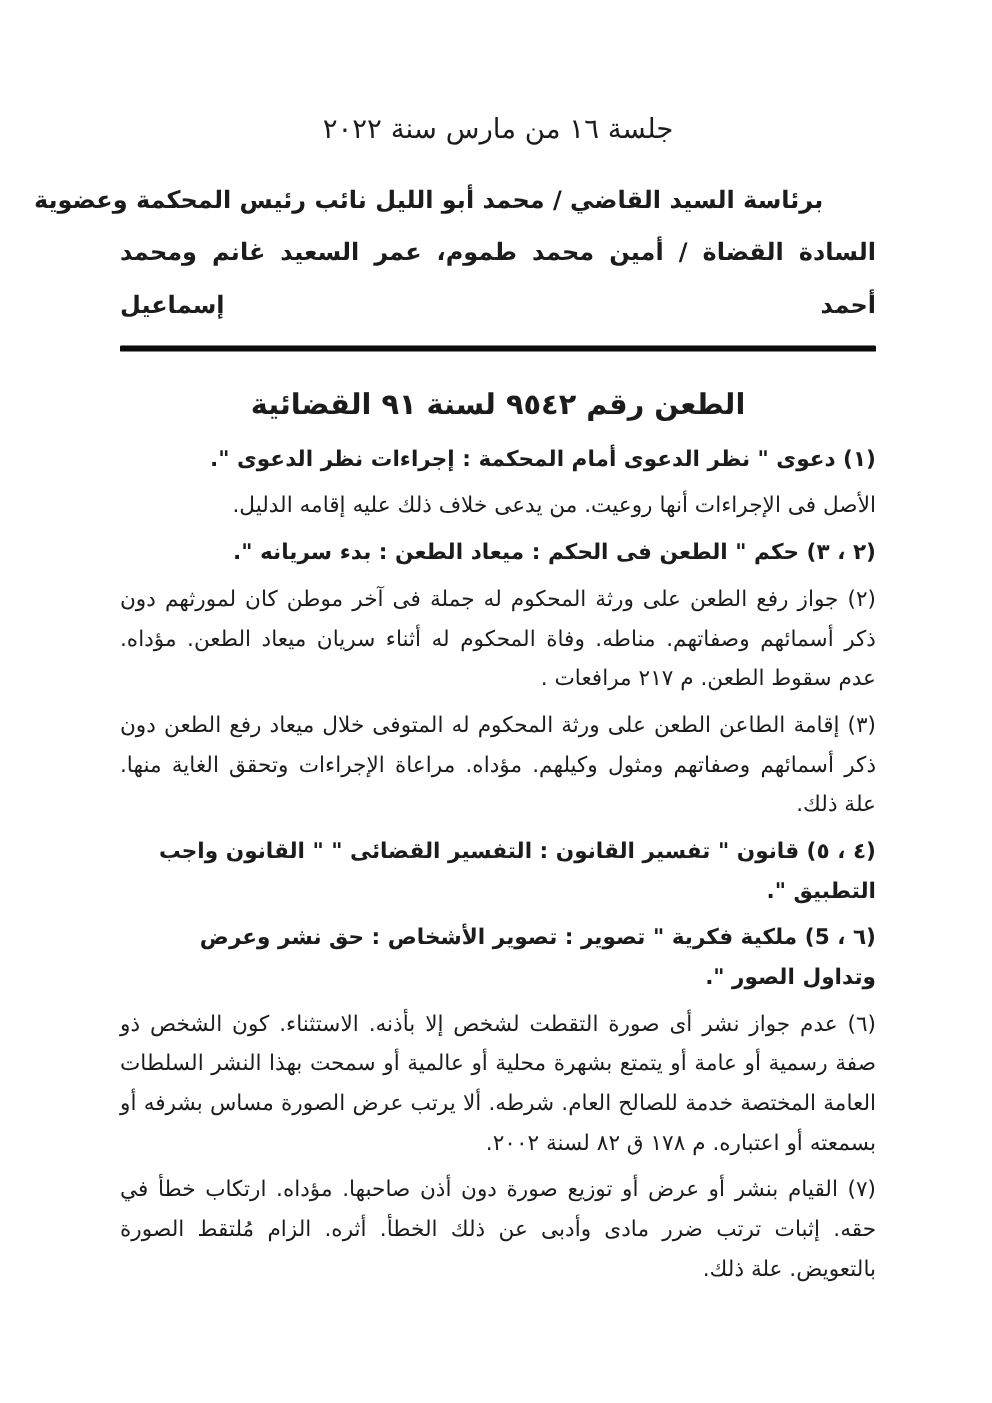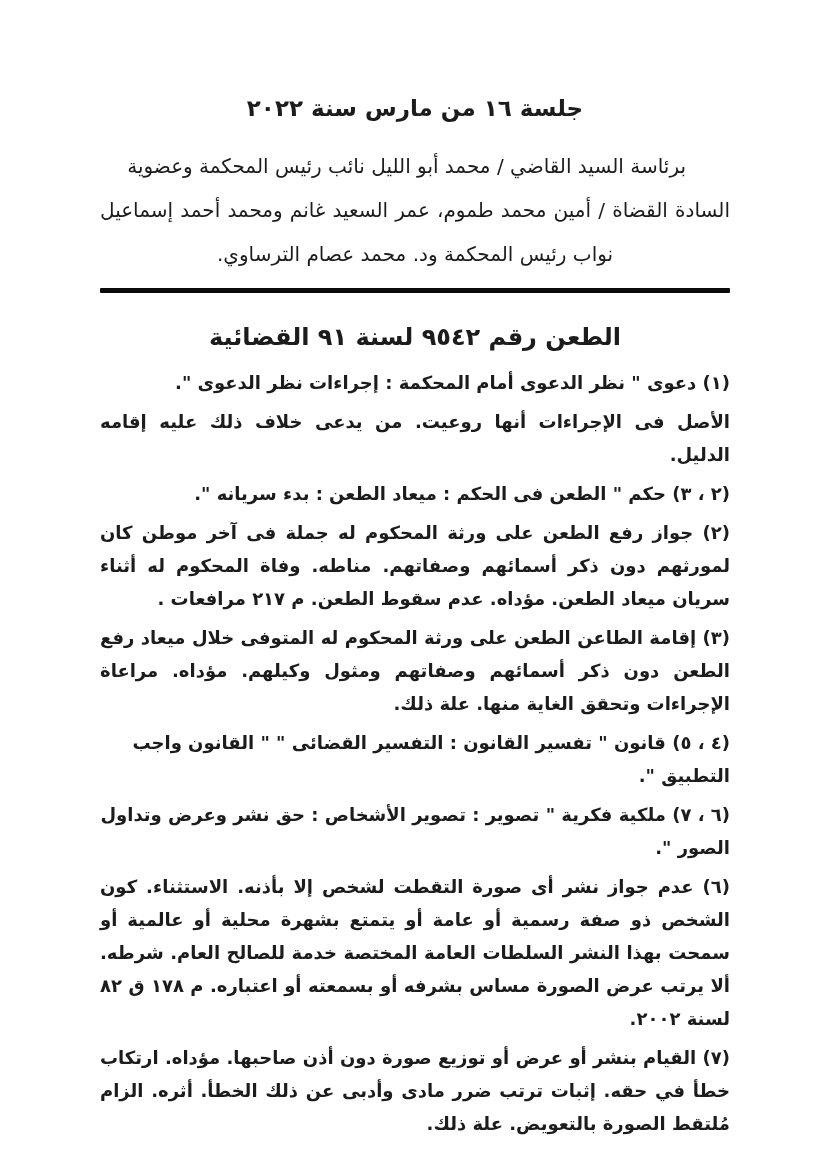--- a/index.html
+++ b/index.html
@@ -14,30 +14,31 @@
     box-sizing: border-box;
     background: #ffffff;
     direction: rtl;
     padding: 92px 97px 40px 100px;
     color: #1c1c1c;
     font-family: "DejaVu Sans", sans-serif;
     -webkit-font-smoothing: antialiased;
   }
   .session-title {
     font-size: 23px;
-    font-weight: 700;
+    font-weight: 400;
     text-align: center;
     margin: 0 0 20px 0;
     line-height: 32px;
   }
   .panel { margin: 0; }
   .panel-line {
     font-size: 20px;
     line-height: 44px;
     white-space: nowrap;
+    font-weight: bold;
   }
   .panel-line.indent {
     text-align: right;
     padding-right: 44px;
   }
   .panel-line.stretch {
     white-space: normal;
     text-align: justify;
     text-align-last: justify;
   }
@@ -57,47 +58,46 @@
   .sections p {
     font-size: 18px;
     line-height: 33px;
     margin: 6px 0;
   }
   .sec-heading {
     font-weight: 700;
     text-align: right;
   }
   .sec-body {
-    font-weight: 700;
+    font-weight: 400;
     text-align: justify;
     text-align-last: right;
   }
 </style>
 </head>
 <body>
 
 <div class="page" style="color: rgb(28, 28, 28);">
 
   <h1 class="session-title">جلسة ١٦ من مارس سنة ٢٠٢٢</h1>
 
   <div class="panel">
     <div class="panel-line indent">برئاسة السيد القاضي / محمد أبو الليل نائب رئيس المحكمة وعضوية</div>
     <div class="panel-line stretch">السادة القضاة / أمين محمد طموم، عمر السعيد غانم ومحمد أحمد إسماعيل</div>
-    <div class="panel-line center">نواب رئيس المحكمة ود. محمد عصام الترساوي.</div>
   </div>
 
   <div class="rule" style="background: rgb(11, 11, 11);"></div>
 
   <h2 class="case-title">الطعن رقم ٩٥٤٢ لسنة ٩١ القضائية</h2>
 
   <div class="sections">
       <p class="sec-heading">(١) دعوى " نظر الدعوى أمام المحكمة : إجراءات نظر الدعوى ".</p>
       <p class="sec-body">الأصل فى الإجراءات أنها روعيت. من يدعى خلاف ذلك عليه إقامه الدليل.</p>
       <p class="sec-heading">(٢ ، ٣) حكم " الطعن فى الحكم : ميعاد الطعن : بدء سريانه ".</p>
       <p class="sec-body">(٢) جواز رفع الطعن على ورثة المحكوم له جملة فى آخر موطن كان لمورثهم دون ذكر أسمائهم وصفاتهم. مناطه. وفاة المحكوم له أثناء سريان ميعاد الطعن. مؤداه. عدم سقوط الطعن. م ٢١٧ مرافعات .</p>
       <p class="sec-body">(٣) إقامة الطاعن الطعن على ورثة المحكوم له المتوفى خلال ميعاد رفع الطعن دون ذكر أسمائهم وصفاتهم ومثول وكيلهم. مؤداه. مراعاة الإجراءات وتحقق الغاية منها. علة ذلك.</p>
       <p class="sec-heading">(٤ ، ٥) قانون " تفسير القانون : التفسير القضائى " " القانون واجب التطبيق ".</p>
-      <p class="sec-heading">(٦ ، ٧) ملكية فكرية " تصوير : تصوير الأشخاص : حق نشر وعرض وتداول الصور ".</p>
+      <p class="sec-heading">(٦ ، 5) ملكية فكرية " تصوير : تصوير الأشخاص : حق نشر وعرض وتداول الصور ".</p>
       <p class="sec-body">(٦) عدم جواز نشر أى صورة التقطت لشخص إلا بأذنه. الاستثناء. كون الشخص ذو صفة رسمية أو عامة أو يتمتع بشهرة محلية أو عالمية أو سمحت بهذا النشر السلطات العامة المختصة خدمة للصالح العام. شرطه. ألا يرتب عرض الصورة مساس بشرفه أو بسمعته أو اعتباره. م ١٧٨ ق ٨٢ لسنة ٢٠٠٢.</p>
       <p class="sec-body">(٧) القيام بنشر أو عرض أو توزيع صورة دون أذن صاحبها. مؤداه. ارتكاب خطأ في حقه. إثبات ترتب ضرر مادى وأدبى عن ذلك الخطأ. أثره. الزام مُلتقط الصورة بالتعويض. علة ذلك.</p>
     </div>
 
 </div>
 
 </body></html>

